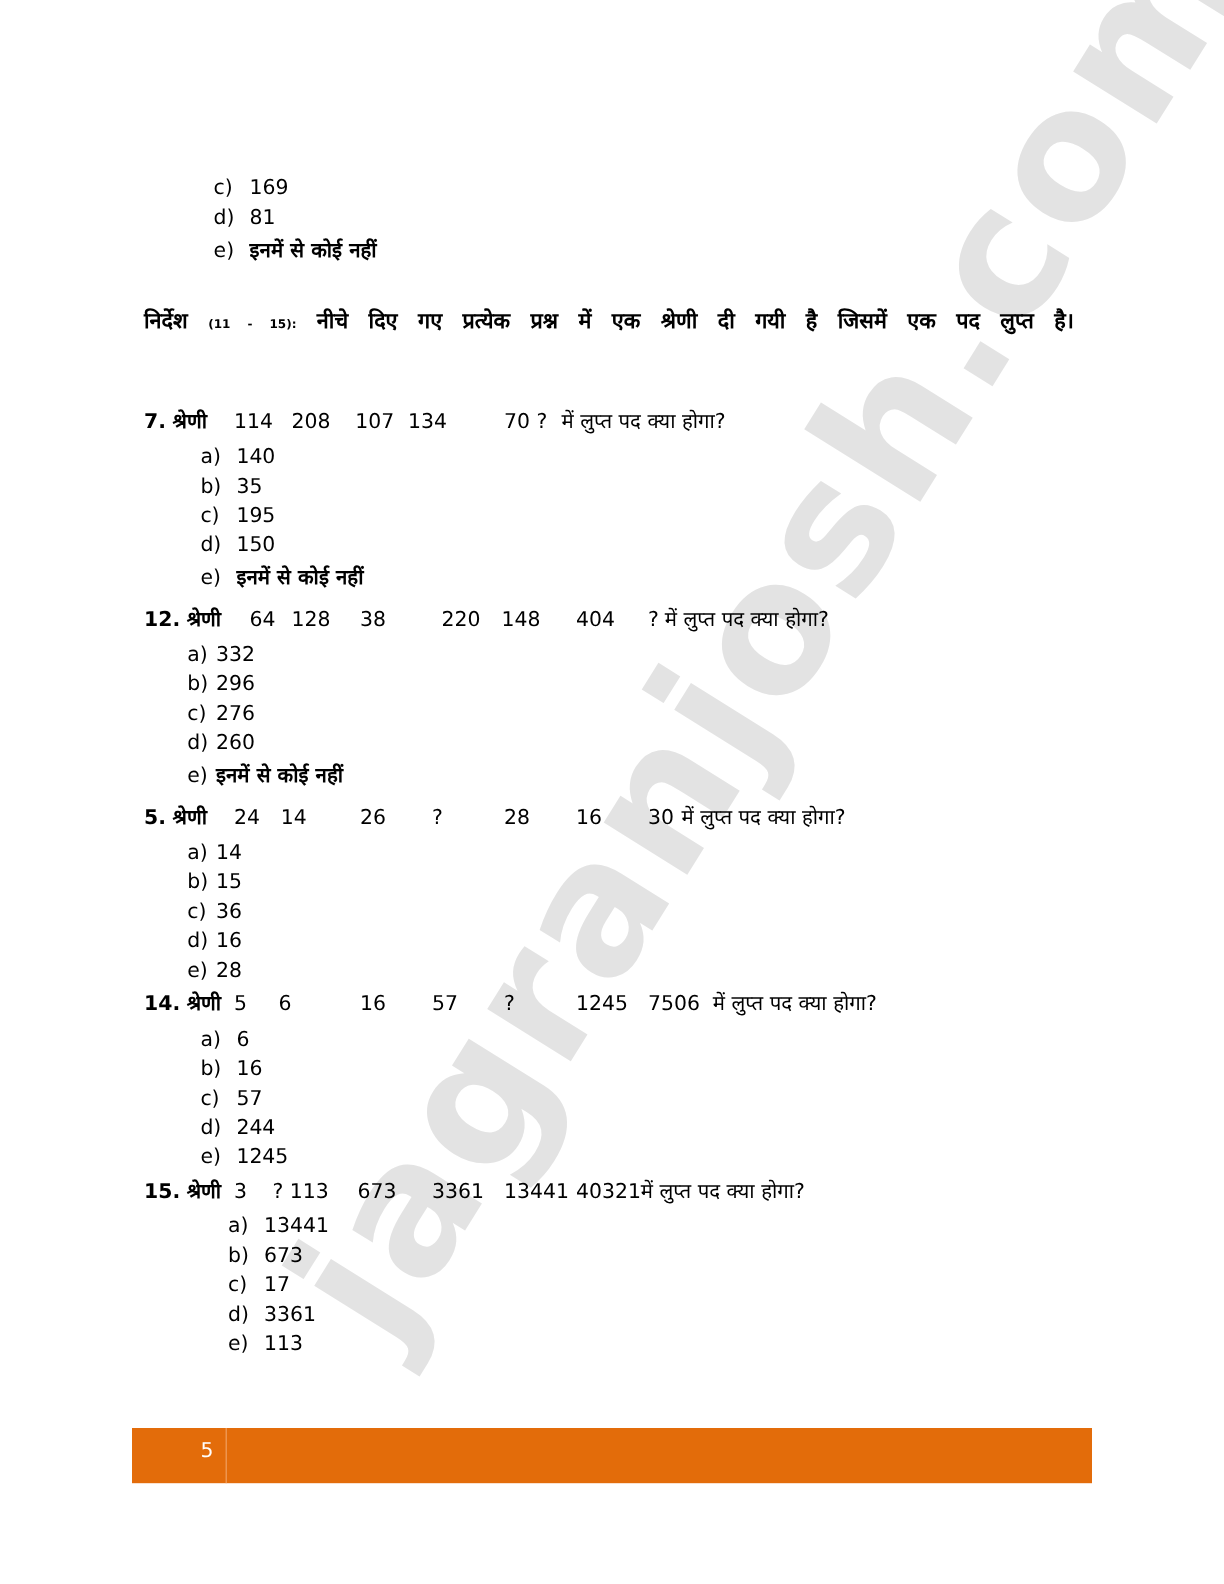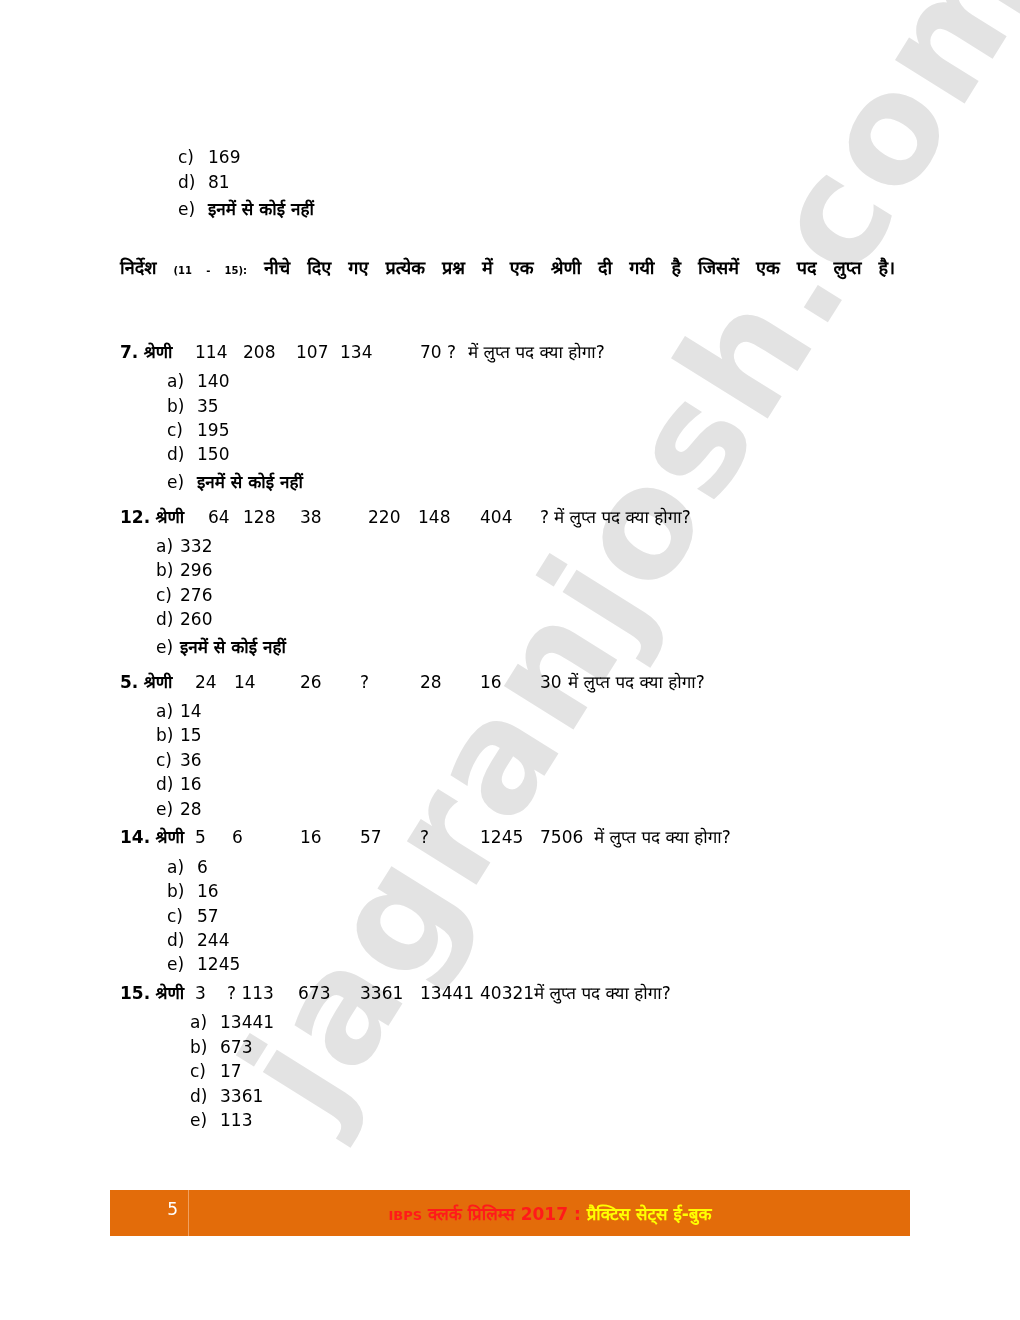--- a/index.html
+++ b/index.html
@@ -151,19 +151,14 @@
     <div class="line" style="left:190px;top:1011px;"><span class="opt-letter">a)</span><span>13441</span></div>
     <div class="line" style="left:190px;top:1036px;"><span class="opt-letter">b)</span><span>673</span></div>
     <div class="line" style="left:190px;top:1060px;"><span class="opt-letter">c)</span><span>17</span></div>
     <div class="line" style="left:190px;top:1085px;"><span class="opt-letter">d)</span><span>3361</span></div>
     <div class="line" style="left:190px;top:1109px;"><span class="opt-letter">e)</span><span>113</span></div>
 
   </div>
 
   <div class="footer">
     <div class="pagenum">5</div>
-    <div class="title">
-      <span class="red small">IBPS</span>
-      <span class="red">क्लर्क प्रिलिम्स 2017 :</span>
-      <span class="yellow">प्रैक्टिस सेट्स ई-बुक</span>
-    </div>
   </div>
 </div>
 
 </body></html>

